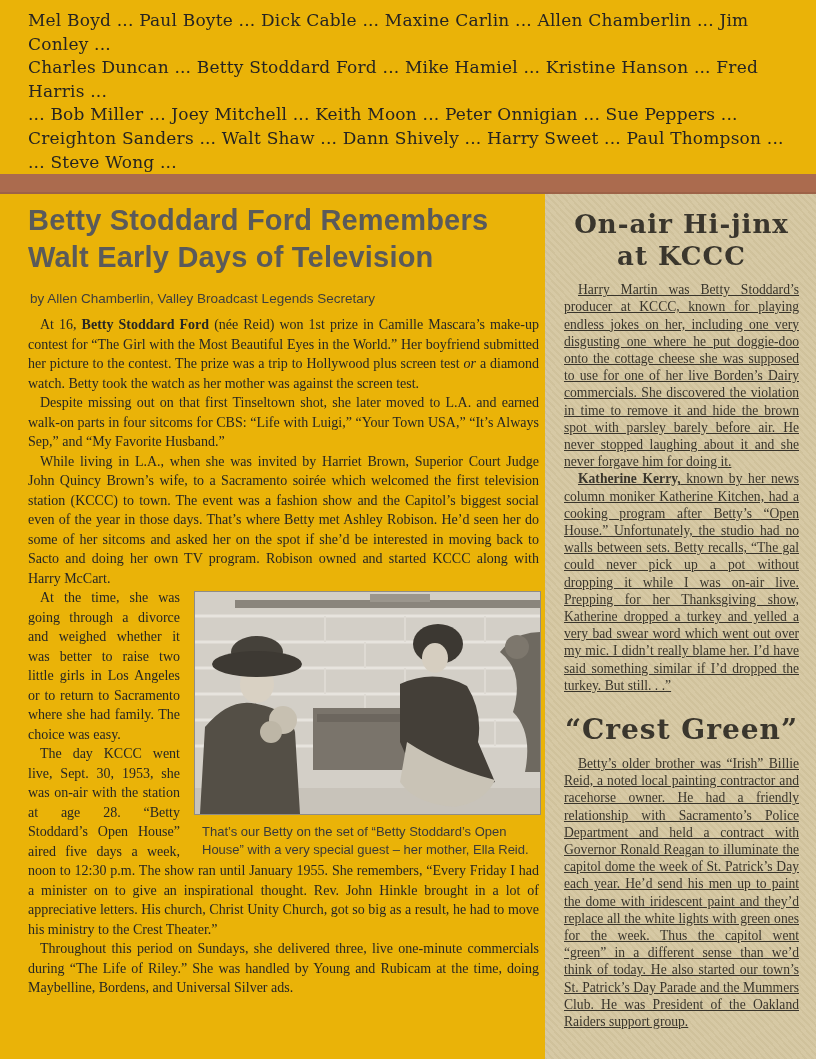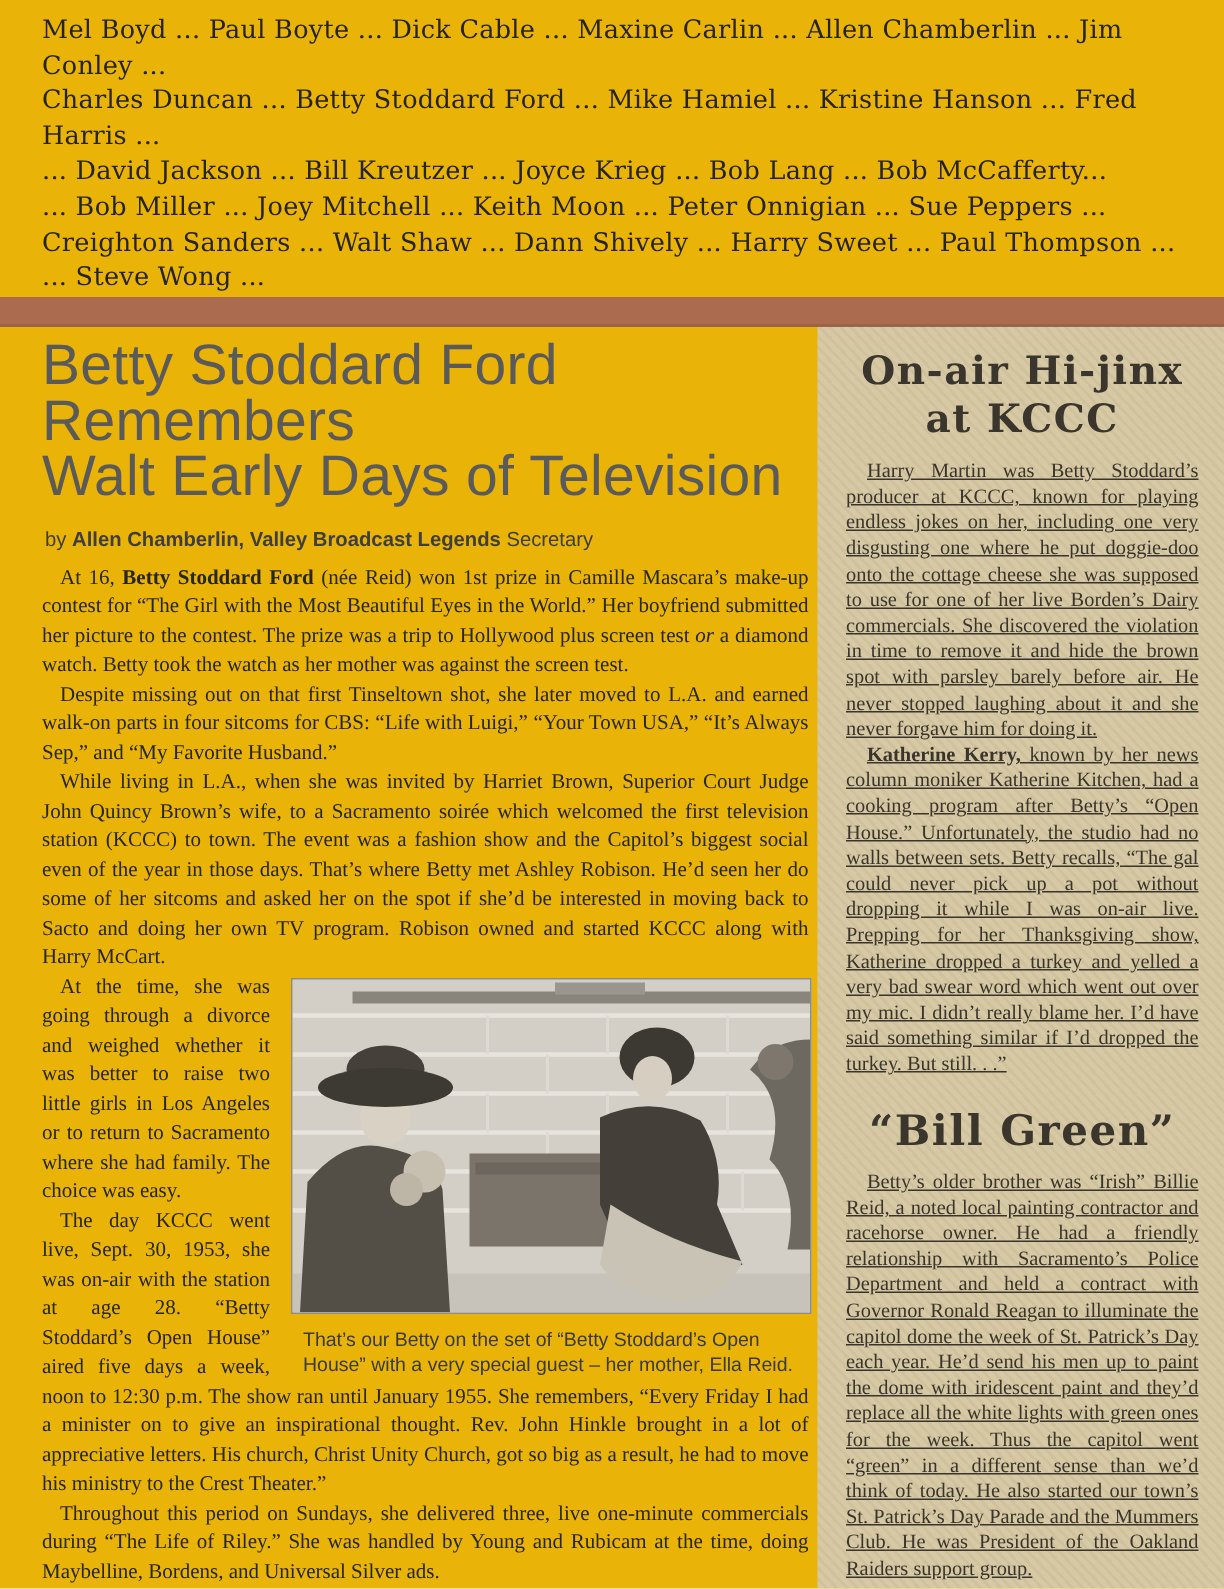--- a/index.html
+++ b/index.html
@@ -33,22 +33,22 @@
   .content { display: flex; height: 887px; }
 
   .main {
     flex: 0 0 545px;
     box-sizing: border-box;
     padding: 6px 6px 0 28px;
   }
   .article-title {
     margin: 2px 0 15px 0;
     font-family: "Liberation Sans", sans-serif;
-    font-weight: 400;
-    font-size: 38px;
+    font-weight: 700;
+    font-size: 29px;
     line-height: 37px;
     color: #5a5a5a;
     letter-spacing: 0.2px;
   }
   .byline {
     margin: 7px 0 9px 2px;
     font-family: "Liberation Sans", sans-serif;
     font-size: 13.5px;
     color: #3e3e3e;
   }
@@ -115,36 +115,35 @@
   }
 </style>
 </head>
 <body>
 
 <div class="page">
 
   <div class="names-header">
     <div>Mel Boyd ... Paul Boyte ... Dick Cable ... Maxine Carlin ... Allen Chamberlin ... Jim Conley ...</div>
     <div>Charles Duncan ... Betty Stoddard Ford ... Mike Hamiel ... Kristine Hanson ...  Fred Harris ...</div>
-    <div>... David Jackson ... Bill Kreutzer ...   Joyce Krieg ... Bob Lang ... Bob McCafferty...</div>
     <div>... Bob Miller ... Joey Mitchell ... Keith Moon ... Peter Onnigian ... Sue Peppers ...</div>
     <div>Creighton Sanders ... Walt Shaw ... Dann Shively ... Harry Sweet ...  Paul Thompson ...</div>
     <div>... Steve Wong ...</div>
   </div>
 
   <div class="accent-bar"></div>
 
   <div class="content">
 
     <div class="main">
       <h1 class="article-title">
         <div>Betty Stoddard Ford Remembers</div>
         <div>Walt Early Days of Television</div>
       </h1>
-      <div class="byline"><span>by </span><span style="font-weight: bold;">Allen Chamberlin, Valley Broadcast Legends</span><span> Secretary</span></div>
+      <div class="byline"><span>by </span><span style="font-weight: normal;">Allen Chamberlin, Valley Broadcast Legends</span><span> Secretary</span></div>
 
       <div class="article-body">
         <p><span>At 16, </span><span style="font-weight: bold;">Betty Stoddard Ford</span><span> (née Reid) won 1st prize in Camille Mascara’s make-up contest for “The Girl with the Most Beautiful Eyes in the World.” Her boyfriend submitted her picture to the contest. The prize was a trip to Hollywood plus screen test </span><span style="font-style: italic;">or</span><span> a diamond watch. Betty took the watch as her mother was against the screen test.</span></p>
         <p>Despite missing out on that first Tinseltown shot, she later moved to L.A. and earned walk-on parts in four sitcoms for CBS: “Life with Luigi,” “Your Town USA,” “It’s Always Sep,” and “My Favorite Husband.”</p>
         <p>While living in L.A., when she was invited by Harriet Brown, Superior Court Judge John Quincy Brown’s wife, to a Sacramento soirée which welcomed the first television station (KCCC) to town. The event was a fashion show and the Capitol’s biggest social even of the year in those days. That’s where Betty met Ashley Robison. He’d seen her do some of her sitcoms and asked her on the spot if she’d be interested in moving back to Sacto and doing her own TV program. Robison owned and started KCCC along with Harry McCart.</p>
 
         <figure class="photo-figure" style="margin-top:3px;">
           <div class="photo-frame">
             <svg width="345" height="222" viewBox="0 0 345 222" xmlns="http://www.w3.org/2000/svg">
               <rect width="345" height="222" fill="#d3cfc7"></rect>
@@ -211,20 +210,20 @@
       <section>
         <h2>
           <div>On-air Hi-jinx</div>
           <div>at KCCC</div>
         </h2>
         <p>Harry Martin was Betty Stoddard’s producer at KCCC, known for playing endless jokes on her, including one very disgusting one where he put doggie-doo onto the cottage cheese she was supposed to use for one of her live Borden’s Dairy commercials. She discovered the violation in time to remove it and hide the brown spot with parsley barely before air. He never stopped laughing about it and she never forgave him for doing it.</p>
         <p><span style="font-weight: bold;">Katherine Kerry,</span><span> known by her news column moniker Katherine Kitchen, had a cooking program after Betty’s “Open House.” Unfortunately, the studio had no walls between sets. Betty recalls, “The gal could never pick up a pot without dropping it while I was on-air live. Prepping for her Thanksgiving show, Katherine dropped a turkey and yelled a very bad swear word which went out over my mic. I didn’t really blame her. I’d have said something similar if I’d dropped the turkey. But still. . .”</span></p>
       </section>
 
       <section>
-        <h2 class="green-title">“Bill Green”</h2>
+        <h2 class="green-title">“Crest Green”</h2>
         <p>Betty’s older brother was “Irish” Billie Reid, a noted local painting contractor and racehorse owner. He had a friendly relationship with Sacramento’s Police Department and held a contract with Governor Ronald Reagan to illuminate the capitol dome the week of St. Patrick’s Day each year. He’d send his men up to paint the dome with iridescent paint and they’d replace all the white lights with green ones for the week. Thus the capitol went “green” in a different sense than we’d think of today. He also started our town’s St. Patrick’s Day Parade and the Mummers Club. He was President of the Oakland Raiders support group.</p>
       </section>
 
     </aside>
 
   </div>
 </div>
 
 </body></html>

